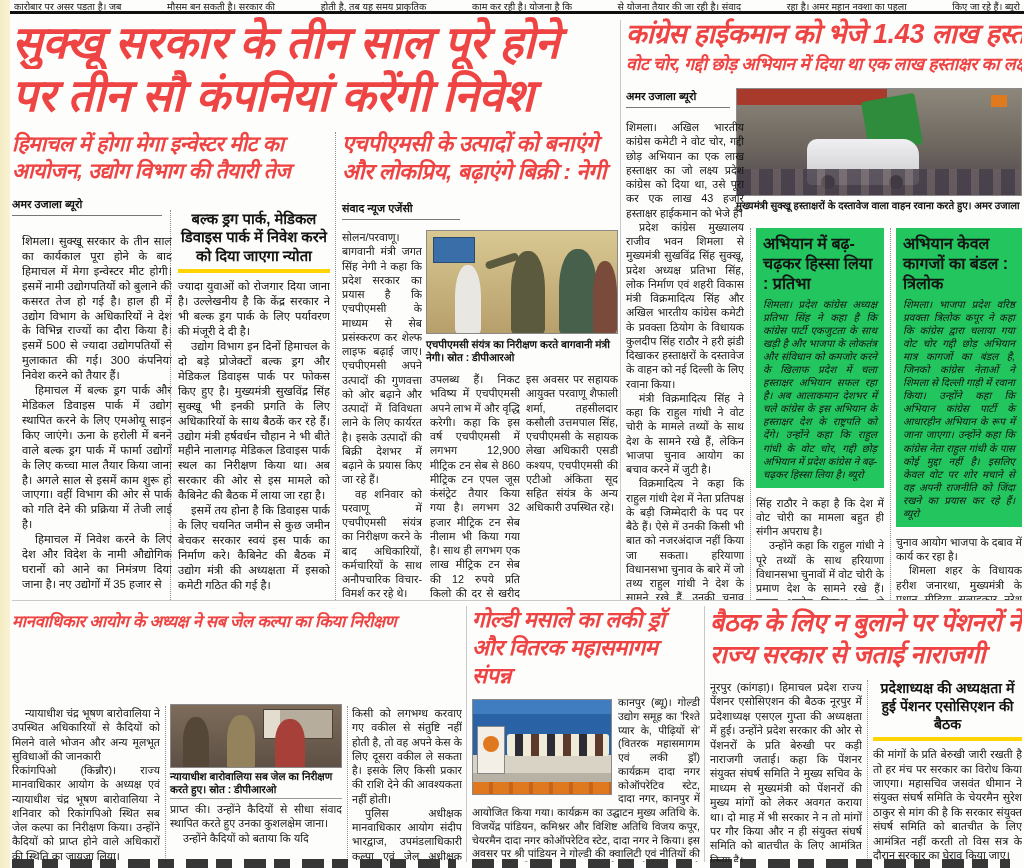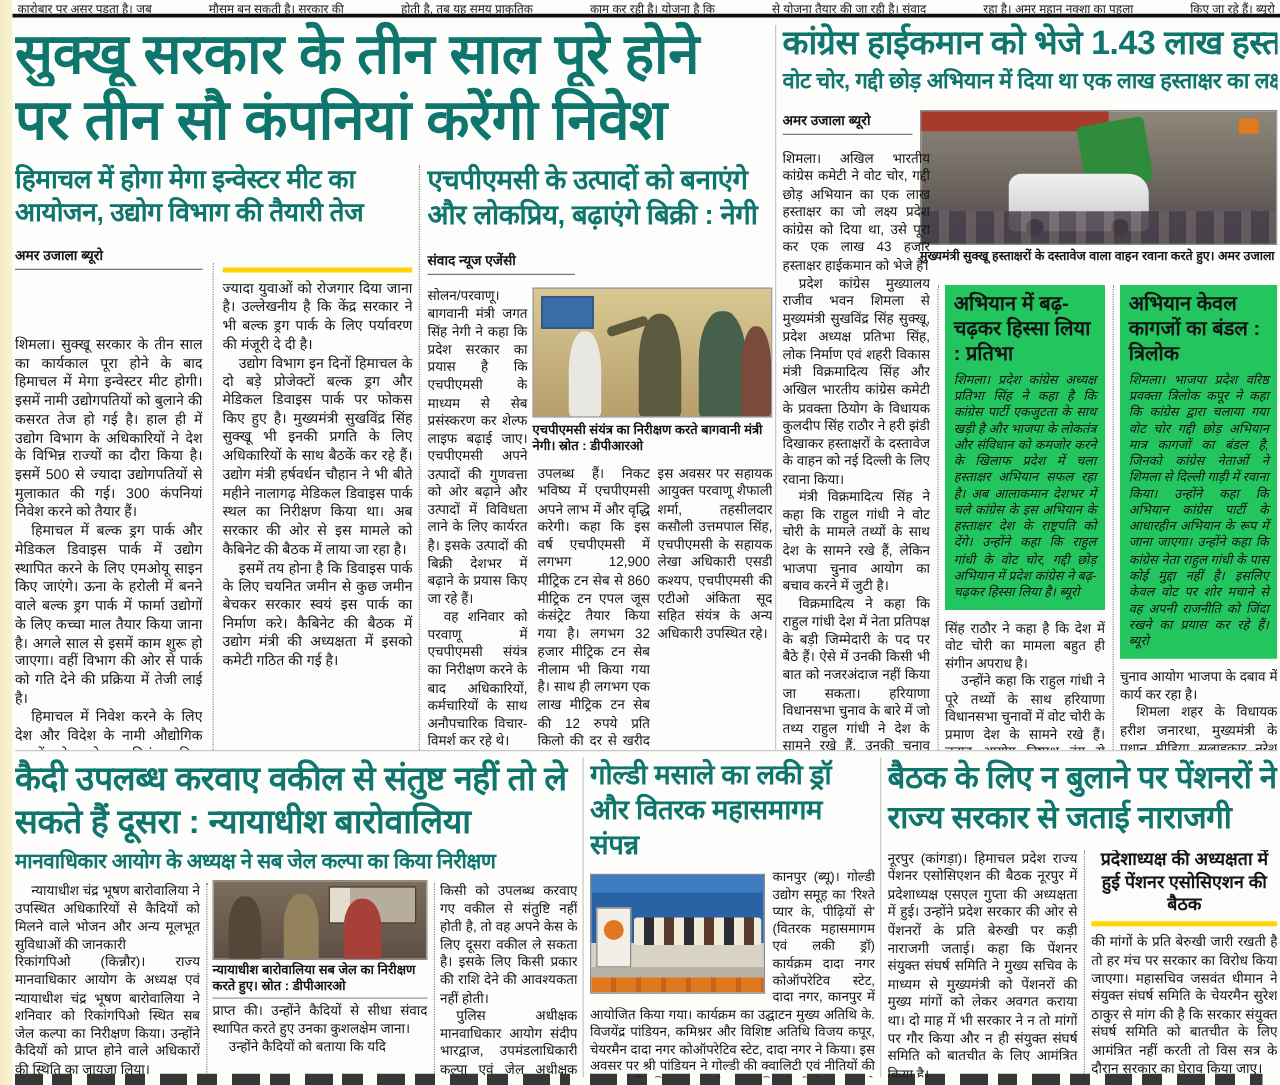--- a/index.html
+++ b/index.html
@@ -3,21 +3,21 @@
 <meta charset="utf-8">
 <style>
   * { margin:0; padding:0; box-sizing:border-box; }
   html,body { width:1024px; height:868px; }
   body {
     position:relative; overflow:hidden;
     background:#fdfdfb; color:#141414;
     font-family:"Liberation Sans","DejaVu Sans",sans-serif;
   }
   .abs { position:absolute; }
-  .hl { font-weight:bold; color:#0f766e; letter-spacing:-0.3px; }
+  .hl { font-weight:bold; color:#ef4444; letter-spacing:-0.3px;font-style:italic; }
   .nowrap { white-space:nowrap; overflow:hidden; }
   .p { font-size:11.3px; line-height:1.32; text-align:justify; text-indent:13px; }
   .p.first { text-indent:0; }
   .byline { font-size:11px; font-weight:bold; border-bottom:1px solid #777; padding-bottom:4px; }
   .vsep { width:0; border-left:1px dotted #8f8f8f; }
   .vline { width:0; border-left:1px solid #c9c9c9; }
   .hline { height:0; border-top:1px solid #c9c9c9; }
   .ybar { height:4px; background:#ffd400; margin:4px 0 6px 0; }
   .boxhead { font-weight:bold; text-align:center; line-height:1.25; }
   .caption { font-size:10.4px; font-weight:bold; line-height:1.25; }
@@ -48,27 +48,28 @@
 
 <section class="abs" style="left:12px;top:16px;width:606px;height:584px;overflow:hidden;">
   <div class="hl nowrap" style="font-size:45px;line-height:53px;">सुक्खू सरकार के तीन साल पूरे होने</div>
   <div class="hl nowrap" style="font-size:45px;line-height:53px;">पर तीन सौ कंपनियां करेंगी निवेश</div>
 
   <div class="abs" style="left:0;top:114px;width:318px;height:470px;">
     <div class="hl" style="font-size:21px;line-height:27px;">हिमाचल में होगा मेगा इन्वेस्टर मीट का आयोजन, उद्योग विभाग की तैयारी तेज</div>
     <div class="abs byline" style="left:0;top:66px;width:150px;">
       <span>अमर उजाला ब्यूरो</span>
     </div>
-    <div class="abs col" style="left:0;top:104px;width:150px;height:366px;margin-top:35px;">
+    <div class="abs col" style="left:10px;top:104px;width:150px;height:366px;">
       <p class="p first">शिमला। सुक्खू सरकार के तीन साल का कार्यकाल पूरा होने के बाद हिमाचल में मेगा इन्वेस्टर मीट होगी। इसमें नामी उद्योगपतियों को बुलाने की कसरत तेज हो गई है। हाल ही में उद्योग विभाग के अधिकारियों ने देश के विभिन्न राज्यों का दौरा किया है। इसमें 500 से ज्यादा उद्योगपतियों से मुलाकात की गई। 300 कंपनियां निवेश करने को तैयार हैं।</p>
       <p class="p">हिमाचल में बल्क ड्रग पार्क और मेडिकल डिवाइस पार्क में उद्योग स्थापित करने के लिए एमओयू साइन किए जाएंगे। ऊना के हरोली में बनने वाले बल्क ड्रग पार्क में फार्मा उद्योगों के लिए कच्चा माल तैयार किया जाना है। अगले साल से इसमें काम शुरू हो जाएगा। वहीं विभाग की ओर से पार्क को गति देने की प्रक्रिया में तेजी लाई है।</p>
       <p class="p">हिमाचल में निवेश करने के लिए देश और विदेश के नामी औद्योगिक घरानों को आने का निमंत्रण दिया जाना है। नए उद्योगों में 35 हजार से</p>
     </div>
     <div class="abs vsep" style="left:158px;top:80px;height:390px;"></div>
     <div class="abs col" style="left:166px;top:80px;width:152px;height:390px;">
+      <div class="boxhead" style="font-size:14.8px;">बल्क ड्रग पार्क, मेडिकल डिवाइस पार्क में निवेश करने को दिया जाएगा न्योता</div>
       <div class="ybar"></div>
       <p class="p first">ज्यादा युवाओं को रोजगार दिया जाना है। उल्लेखनीय है कि केंद्र सरकार ने भी बल्क ड्रग पार्क के लिए पर्यावरण की मंजूरी दे दी है।</p>
       <p class="p">उद्योग विभाग इन दिनों हिमाचल के दो बड़े प्रोजेक्टों बल्क ड्रग और मेडिकल डिवाइस पार्क पर फोकस किए हुए है। मुख्यमंत्री सुखविंद्र सिंह सुक्खू भी इनकी प्रगति के लिए अधिकारियों के साथ बैठकें कर रहे हैं। उद्योग मंत्री हर्षवर्धन चौहान ने भी बीते महीने नालागढ़ मेडिकल डिवाइस पार्क स्थल का निरीक्षण किया था। अब सरकार की ओर से इस मामले को कैबिनेट की बैठक में लाया जा रहा है।</p>
       <p class="p">इसमें तय होना है कि डिवाइस पार्क के लिए चयनित जमीन से कुछ जमीन बेचकर सरकार स्वयं इस पार्क का निर्माण करे। कैबिनेट की बैठक में उद्योग मंत्री की अध्यक्षता में इसको कमेटी गठित की गई है।</p>
     </div>
   </div>
 
   <div class="abs vsep" style="left:323px;top:116px;height:468px;"></div>
 
   <div class="abs" style="left:330px;top:114px;width:276px;height:470px;">
@@ -141,42 +142,41 @@
       <div class="gb-body">शिमला। भाजपा प्रदेश वरिष्ठ प्रवक्ता त्रिलोक कपूर ने कहा कि कांग्रेस द्वारा चलाया गया वोट चोर गद्दी छोड़ अभियान मात्र कागजों का बंडल है, जिनको कांग्रेस नेताओं ने शिमला से दिल्ली गाड़ी में रवाना किया। उन्होंने कहा कि अभियान कांग्रेस पार्टी के आधारहीन अभियान के रूप में जाना जाएगा। उन्होंने कहा कि कांग्रेस नेता राहुल गांधी के पास कोई मुद्दा नहीं है। इसलिए केवल वोट पर शोर मचाने से वह अपनी राजनीति को जिंदा रखने का प्रयास कर रहे हैं। ब्यूरो</div>
     </div>
     <p class="p first" style="font-size:10.8px;">चुनाव आयोग भाजपा के दबाव में कार्य कर रहा है।</p>
     <p class="p" style="font-size:10.8px;">शिमला शहर के विधायक हरीश जनारथा, मुख्यमंत्री के प्रधान मीडिया सलाहकार नरेश चौहान, वन निगम के उपाध्यक्ष केहर सिंह खाची, हिमुडा के उपाध्यक्ष यशवंत छाजटा, प्रदेश महिला कांग्रेस अध्यक्ष जैनब चंदेल समेत अन्य मौजूद थे।</p>
   </div>
 </section>
 
 <div class="abs hline" style="left:12px;top:600px;width:1010px;"></div>
 
 <section class="abs" style="left:12px;top:606px;width:450px;height:256px;overflow:hidden;">
-  <div class="hl" style="font-size:27px;line-height:34px;">कैदी उपलब्ध करवाए वकील से संतुष्ट नहीं तो ले सकते हैं दूसरा : न्यायाधीश बारोवालिया</div>
   <div class="hl" style="font-size:16.5px;line-height:22px;margin-top:4px;">मानवाधिकार आयोग के अध्यक्ष ने सब जेल कल्पा का किया निरीक्षण</div>
   <div class="abs col" style="left:0;top:100px;width:148px;height:156px;">
     <p class="p" style="font-size:10.8px;">न्यायाधीश चंद्र भूषण बारोवालिया ने उपस्थित अधिकारियों से कैदियों को मिलने वाले भोजन और अन्य मूलभूत सुविधाओं की जानकारी</p>
     <p class="p first" style="font-size:10.8px;">रिकांगपिओ (किन्नौर)। राज्य मानवाधिकार आयोग के अध्यक्ष एवं न्यायाधीश चंद्र भूषण बारोवालिया ने शनिवार को रिकांगपिओ स्थित सब जेल कल्पा का निरीक्षण किया। उन्होंने कैदियों को प्राप्त होने वाले अधिकारों की स्थिति का जायजा लिया।</p>
   </div>
   <div class="abs vsep" style="left:153px;top:100px;height:156px;"></div>
 
   <div class="abs photo" style="left:158px;top:98px;width:172px;height:64px;background:linear-gradient(180deg,#7d6c5a,#5d5044);">
     <div class="abs" style="right:8px;top:4px;width:70px;height:30px;background:linear-gradient(90deg,#e3ddd0 0 16px,#b6ad9c 16px 18px);border:1px solid #4a4036;"></div>
     <div class="abs" style="left:12px;top:12px;width:26px;height:52px;background:#544737;border-radius:45% 45% 4px 4px;"></div>
     <div class="abs" style="left:56px;top:10px;width:28px;height:54px;background:#93825c;border-radius:45% 45% 4px 4px;"></div>
     <div class="abs" style="left:104px;top:14px;width:30px;height:50px;background:#a8403a;border-radius:45% 45% 4px 4px;"></div>
   </div>
   <div class="abs col" style="left:158px;top:196px;width:172px;height:60px;">
     <p class="p first" style="font-size:10.8px;">प्राप्त की। उन्होंने कैदियों से सीधा संवाद स्थापित करते हुए उनका कुशलक्षेम जाना।</p>
     <p class="p" style="font-size:10.8px;">उन्होंने कैदियों को बताया कि यदि</p>
   </div>
   <div class="abs caption" style="left:158px;top:164px;width:172px;border-bottom:1px solid #999;padding-bottom:2px;">न्यायाधीश बारोवालिया सब जेल का निरीक्षण करते हुए। स्रोत : डीपीआरओ</div>
   <div class="abs vsep" style="left:335px;top:100px;height:156px;"></div>
   <div class="abs col" style="left:340px;top:100px;width:110px;height:156px;">
-    <p class="p first" style="font-size:10.8px;">किसी को उपलब्ध करवाए गए वकील से संतुष्टि नहीं होती है, तो वह अपने केस के लिए दूसरा वकील ले सकता है। इसके लिए किसी प्रकार की राशि देने की आवश्यकता नहीं होती।</p>
+    <p class="p first" style="font-size:10.8px;">किसी को लगभग्ध करवाए गए वकील से संतुष्टि नहीं होती है, तो वह अपने केस के लिए दूसरा वकील ले सकता है। इसके लिए किसी प्रकार की राशि देने की आवश्यकता नहीं होती।</p>
     <p class="p" style="font-size:10.8px;">पुलिस अधीक्षक मानवाधिकार आयोग संदीप भारद्वाज, उपमंडलाधिकारी कल्पा एवं जेल अधीक्षक अमित कल्थाइक, सहायक अधीक्षक जेल लाल सिंह सहित अन्य अधिकारी उपस्थित रहे। संवाद</p>
   </div>
 </section>
 
 <div class="abs vline" style="left:466px;top:606px;height:256px;"></div>
 
 <section class="abs" style="left:472px;top:606px;width:228px;height:256px;overflow:hidden;">
   <div class="hl" style="font-size:22px;line-height:28px;">गोल्डी मसाले का लकी ड्रॉ और वितरक महासमागम संपन्न</div>
   <div style="margin-top:6px;">
 

